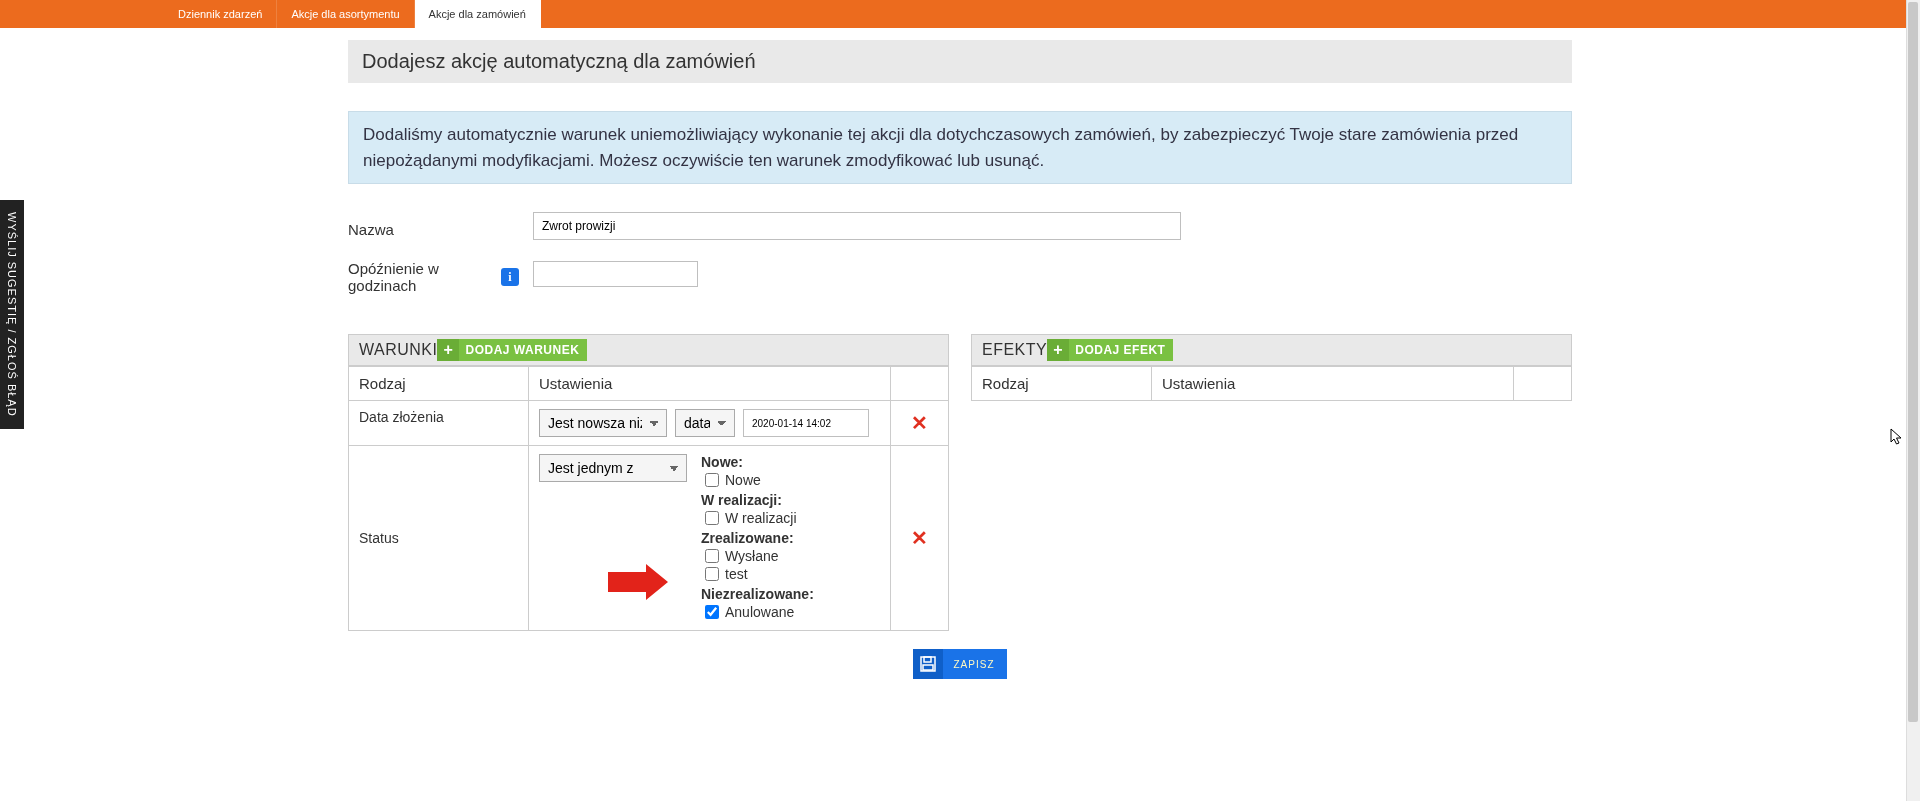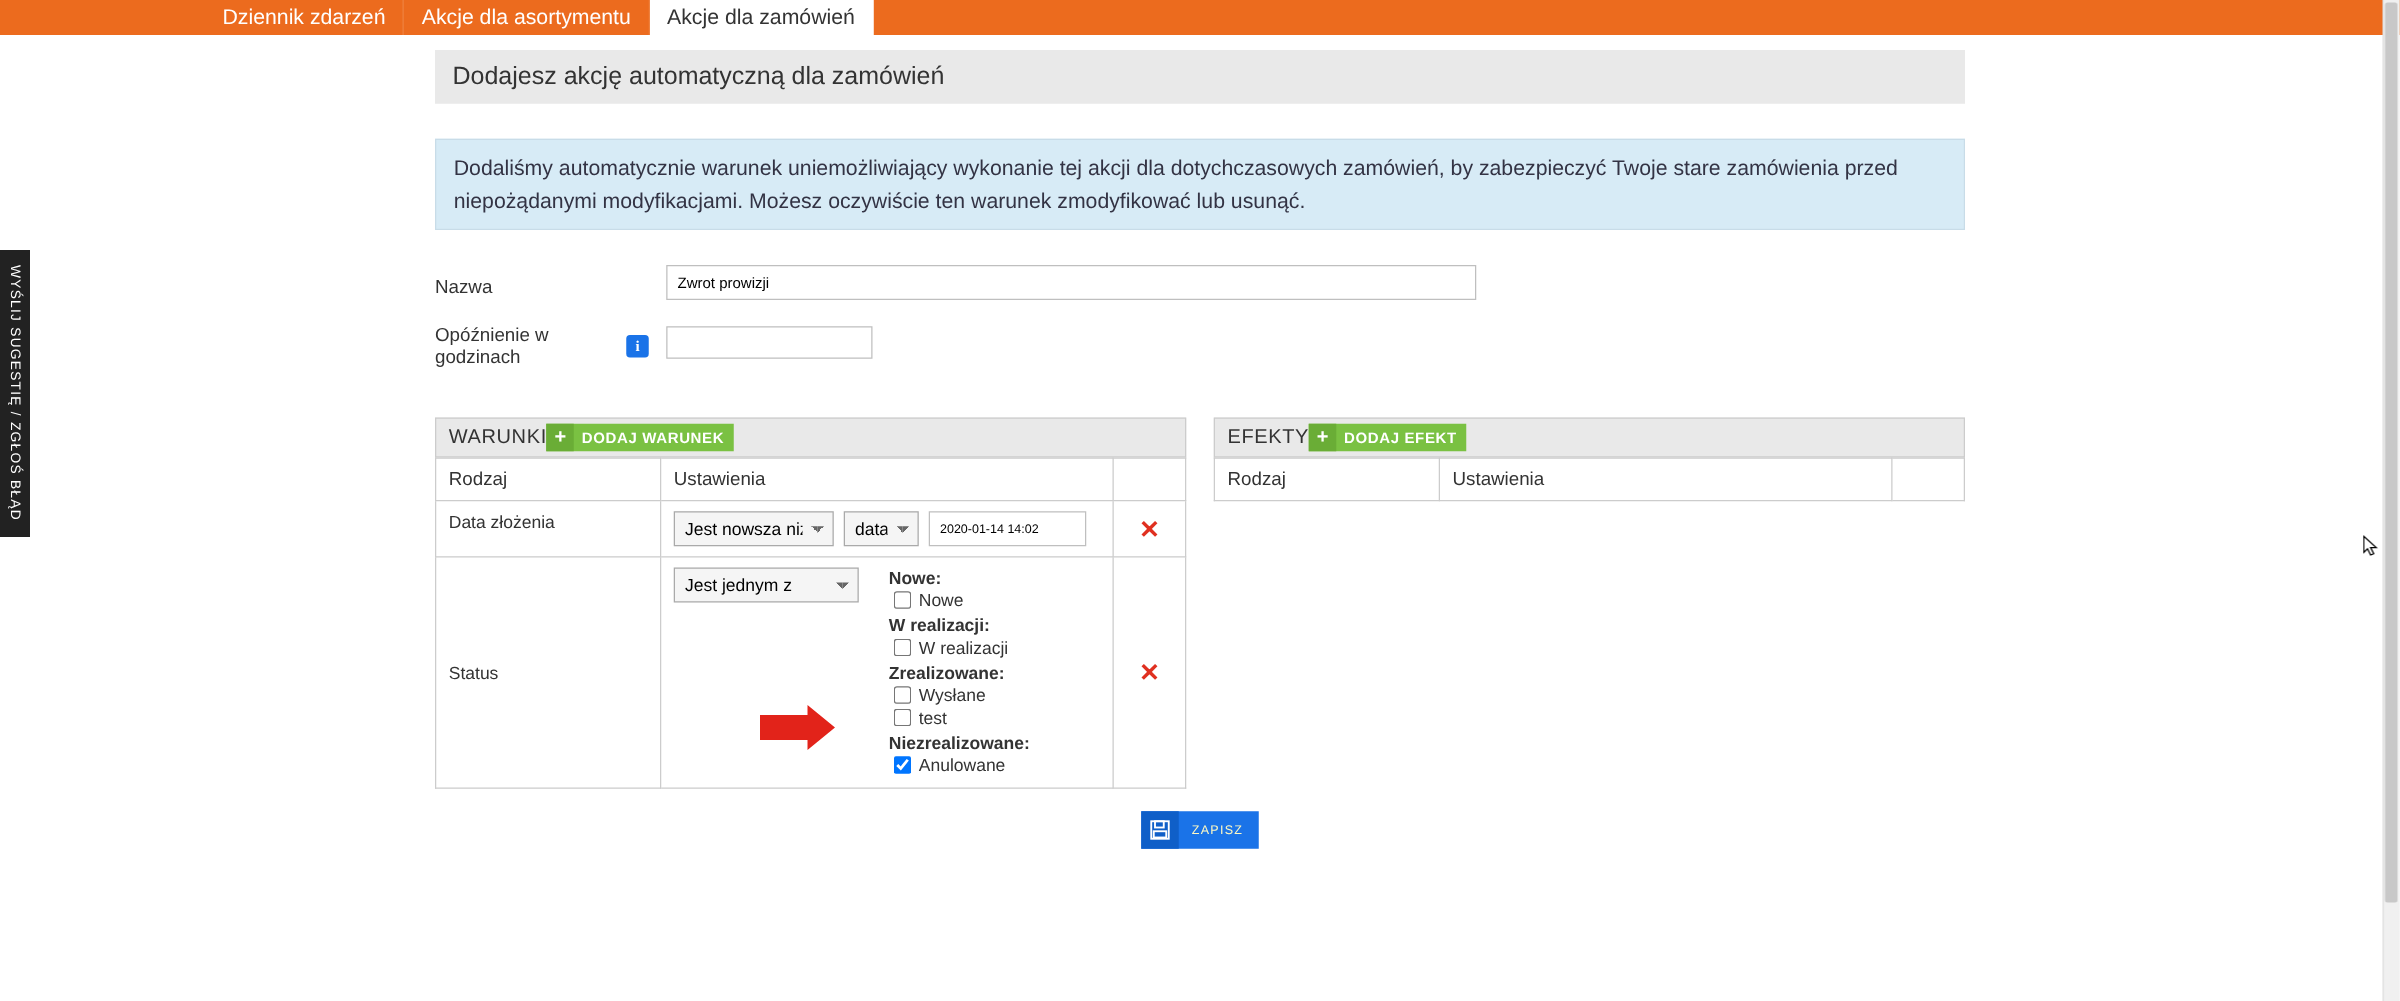--- a/index.html
+++ b/index.html
@@ -15,21 +15,21 @@
     height: 28px;
     display: flex;
     align-items: stretch;
     padding-left: 164px;
   }
   .tab {
     padding: 0 14px;
     display: flex;
     align-items: center;
     color: #fff;
-    font-size: 17px;
+    font-size: 11px;
     cursor: pointer;
     border-right: 1px solid rgba(255,255,255,0.15);
   }
   .tab.active {
     background: #fff;
     color: #333;
   }
   .container {
     margin: 0 auto;
     width: 1224px;
@@ -182,21 +182,21 @@
     height: 28px;
     width: 126px;
   }
   .inline-controls {
     display: flex;
     gap: 8px;
     align-items: center;
   }
   .status-cell {
     display: flex;
-    gap: 24px;
+    gap: 14px;
     align-items: flex-start;
   }
   .status-groups { font-size: 14px; }
   .status-group-title { font-weight: bold; margin-top: 4px; margin-bottom: 2px; }
   .status-group-title:first-child { margin-top: 0; }
   .chk-row { display: flex; align-items: center; gap: 6px; margin: 2px 0 2px 4px; }
   .chk-row input { width: 14px; height: 14px; }
   .vmiddle td { vertical-align: middle; }
   .red-arrow {
     position: absolute;

